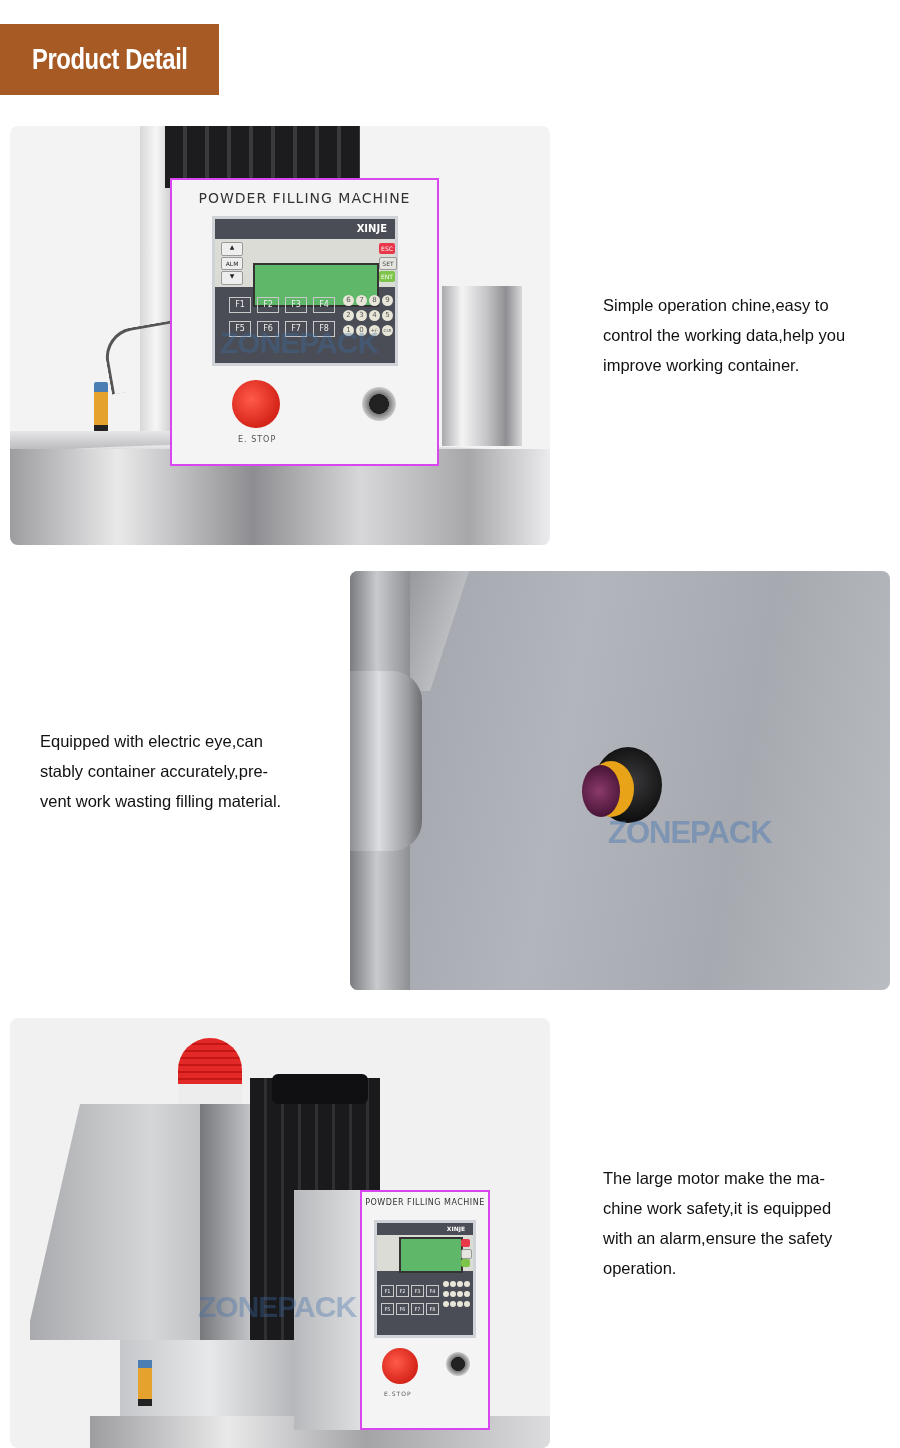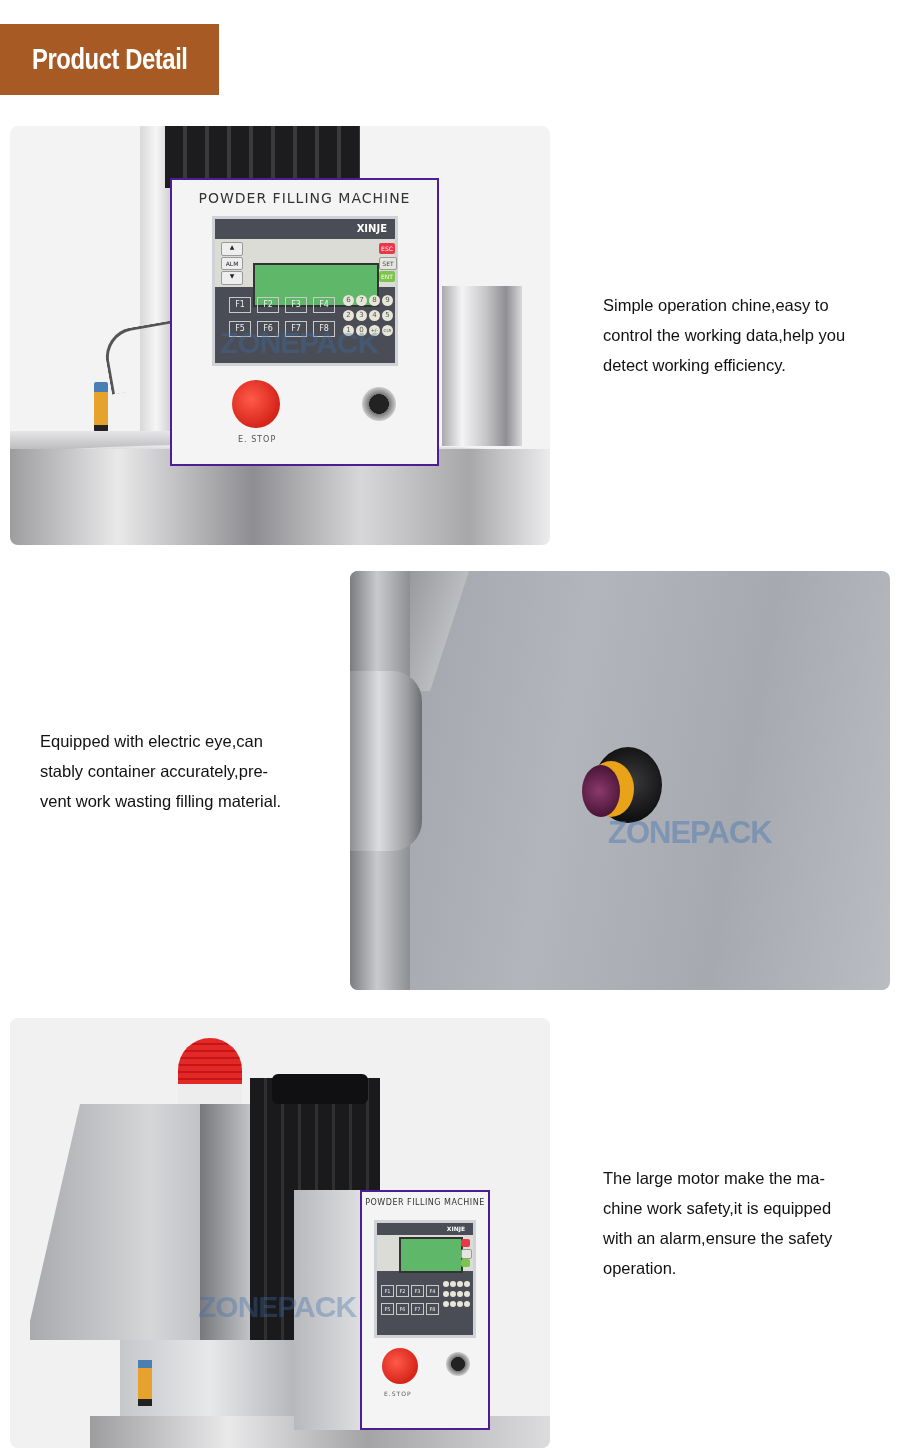--- a/index.html
+++ b/index.html
@@ -26,21 +26,21 @@
   #p1 .sensor { position: absolute; left: 84px; top: 256px; width: 14px; height: 50px;
     background: linear-gradient(#4b7fb3 0 20%, #e5a22d 20% 85%, #222 85%); border-radius: 2px; }
   #p1 .plate { position: absolute; left: 0; top: 305px; width: 160px; height: 18px;
     background: linear-gradient(#e6e6e8,#bdbdc0); }
   #p1 .tank { position: absolute; left: 0; top: 323px; width: 540px; height: 96px;
     background: linear-gradient(90deg,#9d9da0,#e9e9ea 20%,#8e8e92 45%,#d7d7d9 65%,#a7a7aa 85%,#ececee); }
   #p1 .tank-rim { position: absolute; left: 0; top: 318px; width: 540px; height: 14px;
     background: linear-gradient(#f0f0f1,#b8b8bb); border-radius: 50% / 100% 100% 0 0; }
   #p1 .cup { position: absolute; left: 432px; top: 160px; width: 80px; height: 160px;
     background: linear-gradient(90deg,#a9a9ad,#f4f4f5 25%,#c6c6c9 55%,#8f8f93 80%,#d9d9dc); }
-  .ctrl-box { position: absolute; background: #f4f4f5; border: 2px solid #4c1d95; }
+  .ctrl-box { position: absolute; background: #f4f4f5; border: 2px solid #d946ef; }
   #p1 .ctrl-box { left: 160px; top: 52px; width: 265px; height: 284px; }
   .ctrl-title { position: absolute; width: 100%; text-align: center; color: #333;
     letter-spacing: 1px; font-family: "DejaVu Sans", sans-serif; }
   #p1 .ctrl-title { top: 10px; font-size: 14px; }
   .hmi { position: absolute; background: #4a4d55; border: 3px solid #cfd2d6; }
   #p1 .hmi { left: 40px; top: 36px; width: 180px; height: 144px; }
   .hmi-brand { position: absolute; right: 8px; color: #fff; font-weight: bold; font-family: "DejaVu Sans", sans-serif; }
   #p1 .hmi-brand { top: 4px; font-size: 10px; }
   .hmi-strip { position: absolute; left: 0; background: #dcdcd6; }
   #p1 .hmi-strip { top: 20px; width: 100%; height: 48px; }
@@ -161,21 +161,21 @@
     <div class="estop"></div>
     <div class="sw-label" style="left:66px;top:255px;">E. STOP</div>
     <div class="keysw"></div>
   </div>
   <div class="watermark" style="left:210px;top:200px;font-size:30px;">ZONEPACK</div>
 </div>
 
 <div class="desc" style="left:603px;top:290px;">
   <div>Simple operation chine,easy to</div>
   <div>control the working data,help you</div>
-  <div>detect working efficiency.</div>
+  <div>improve working container.</div>
 </div>
 
 <div class="desc" style="left:40px;top:726px;">
   <div>Equipped with electric eye,can</div>
   <div>stably container accurately,pre-</div>
   <div>vent work wasting filling material.</div>
 </div>
 
 <div class="photo" id="p2">
   <div class="pipe-slant"></div>

